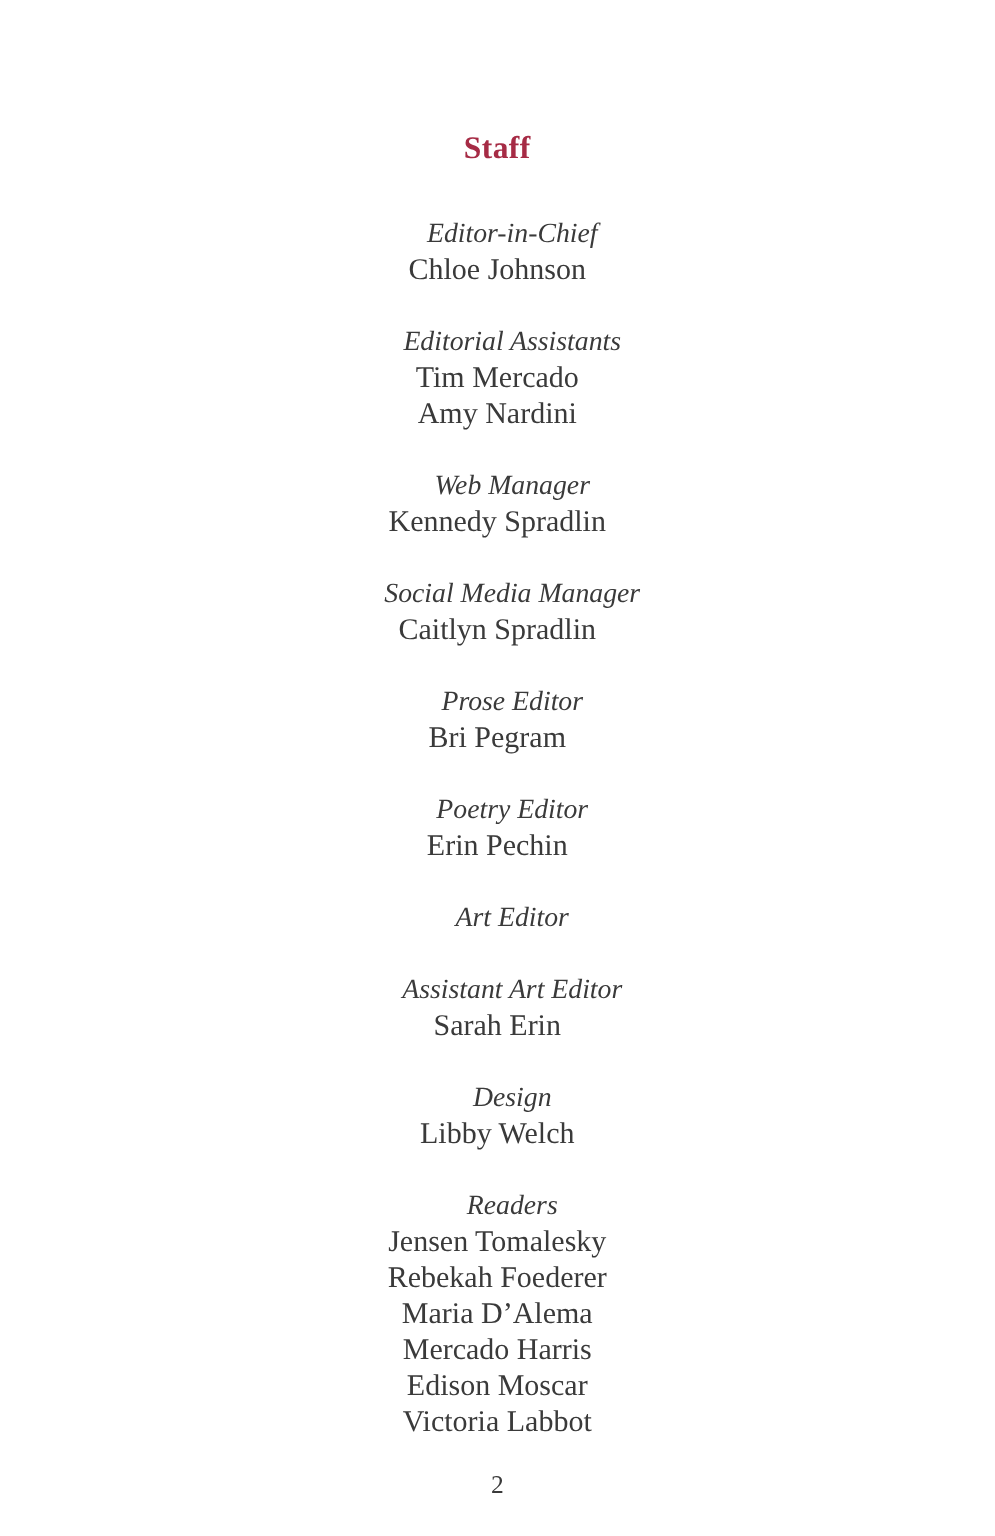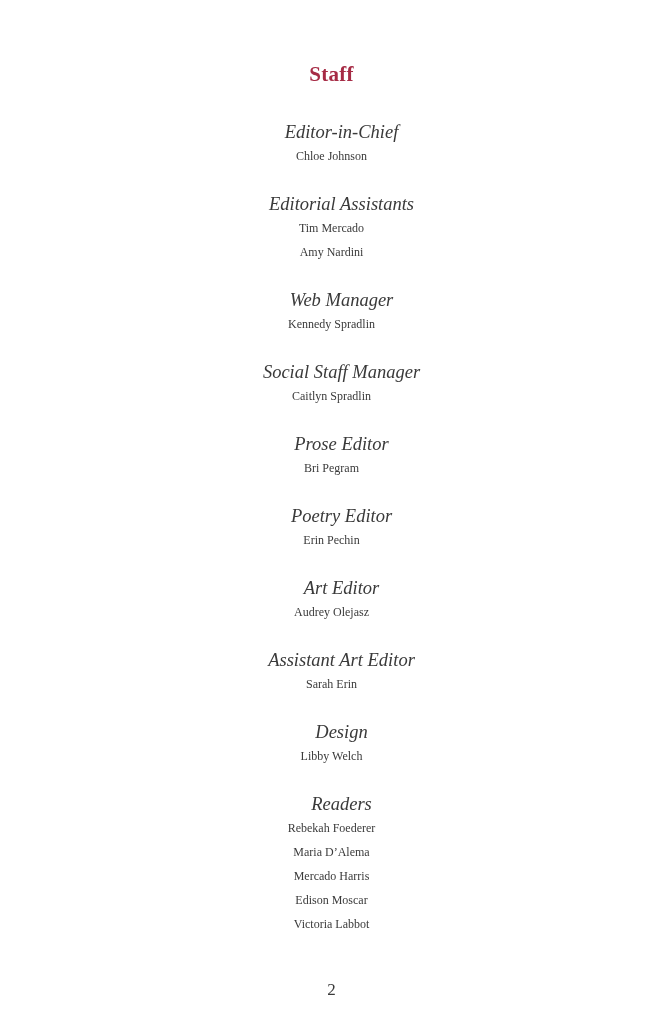--- a/index.html
+++ b/index.html
@@ -11,41 +11,41 @@
     position: relative;
     width: 663px;
     height: 1024px;
     margin: 0 auto;
     background: #ffffff;
     font-family: "Liberation Serif", "DejaVu Serif", serif;
     color: #3a3a3a;
     overflow: hidden;
   }
   .content {
-    padding-top: 62px;
+    padding-top: 86px;
     text-align: center;
   }
   .title {
     margin: 0 0 34px 0;
     font-size: 21px;
     line-height: 24px;
     font-weight: bold;
     letter-spacing: 0.3px;
   }
   .staff-section {
     margin: 0 0 24px 0;
   }
   .role {
     font-style: italic;
     font-size: 18.5px;
     line-height: 24px;
     margin-left: 20px;
   }
   .member {
-    font-size: 12px;
+    font-size: 20px;
     line-height: 24px;
   }
   .page-number {
     position: absolute;
     left: 0;
     right: 0;
     bottom: 24px;
     text-align: center;
     font-size: 17px;
     line-height: 20px;
@@ -70,51 +70,51 @@
       <div class="member">Tim Mercado</div>
       <div class="member">Amy Nardini</div>
     </section>
 
     <section class="staff-section">
       <div class="role">Web Manager</div>
       <div class="member">Kennedy Spradlin</div>
     </section>
 
     <section class="staff-section">
-      <div class="role">Social Staff Manager</div>
+      <div class="role">Social Media Manager</div>
       <div class="member">Caitlyn Spradlin</div>
     </section>
 
     <section class="staff-section">
       <div class="role">Prose Editor</div>
       <div class="member">Bri Pegram</div>
     </section>
 
     <section class="staff-section">
       <div class="role">Poetry Editor</div>
       <div class="member">Erin Pechin</div>
     </section>
 
     <section class="staff-section">
       <div class="role">Art Editor</div>
-      <div class="member">Audrey Olejasz</div>
     </section>
 
     <section class="staff-section">
       <div class="role">Assistant Art Editor</div>
       <div class="member">Sarah Erin</div>
     </section>
 
     <section class="staff-section">
       <div class="role">Design</div>
       <div class="member">Libby Welch</div>
     </section>
 
     <section class="staff-section">
       <div class="role">Readers</div>
+      <div class="member">Jensen Tomalesky</div>
       <div class="member">Rebekah Foederer</div>
       <div class="member">Maria D’Alema</div>
       <div class="member">Mercado Harris</div>
       <div class="member">Edison Moscar</div>
       <div class="member">Victoria Labbot</div>
     </section>
 
   </div>
 
   <div class="page-number">2</div>

